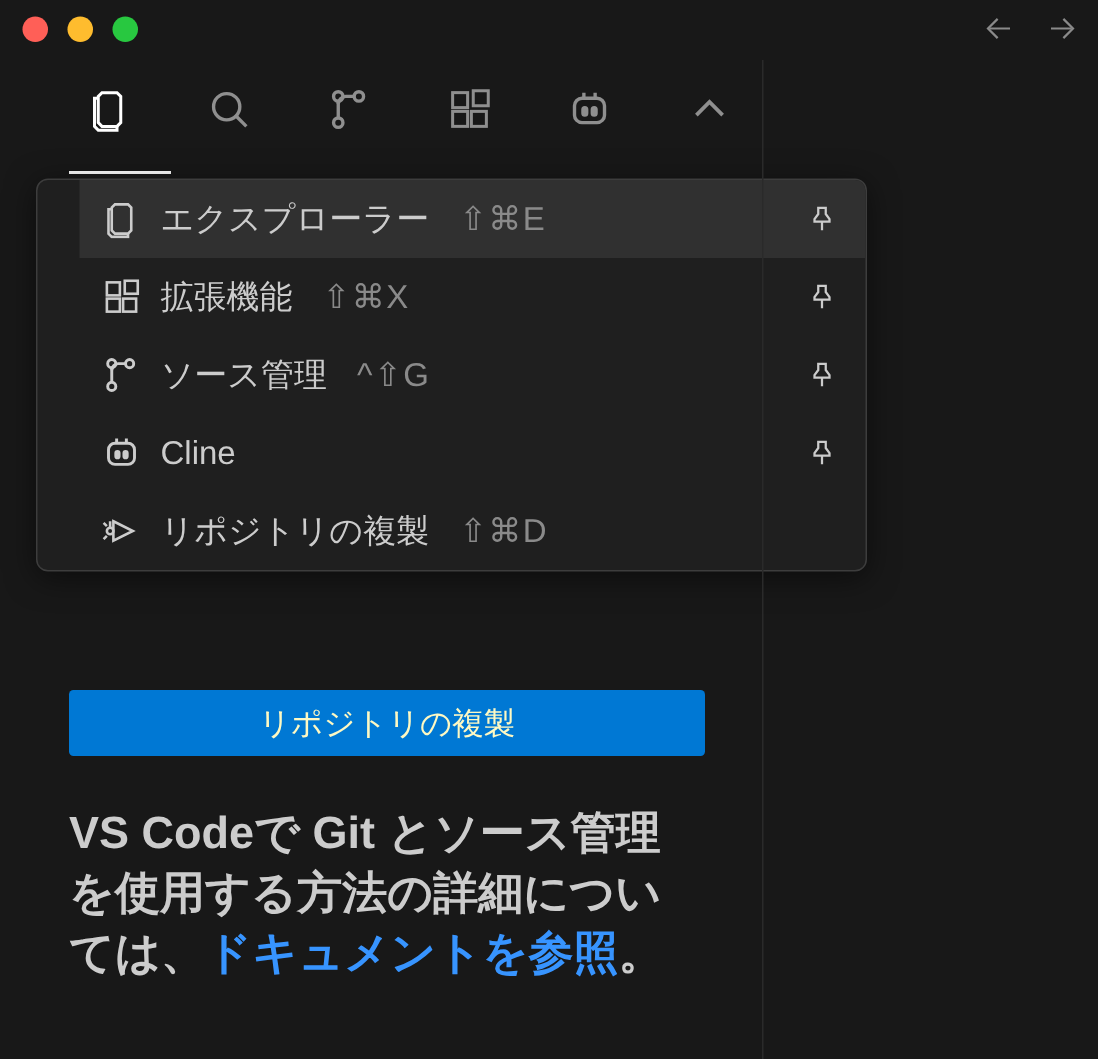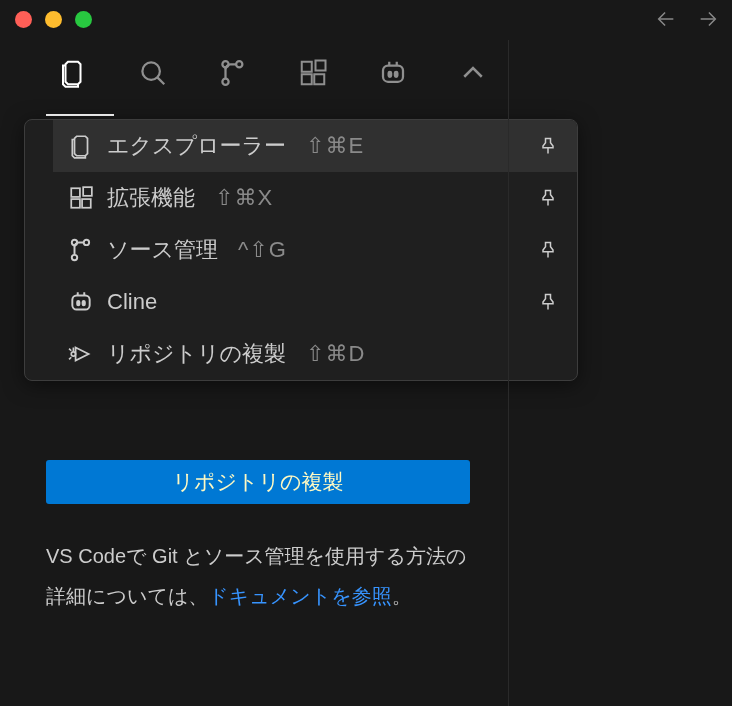--- a/index.html
+++ b/index.html
@@ -87,23 +87,24 @@
     border:none;
     border-radius:3px;
     color:#fef9c3;
     font-size:21px;
     font-family:inherit;
     cursor:pointer;
     margin-top:22px;
   }
   .info-text {
     margin-top:32px;
-    font-size:20px;
+    font-size:30px;
     line-height:40px;
     color:#cccccc;
+    font-weight:bold;
   }
   .info-text a { color:#3794ff; text-decoration:none; }
   .divider {
     position:absolute;
     left:508px; top:40px;
     width:1px; height:666px;
     background:#2a2a2a;
   }
 </style>
 </head>

